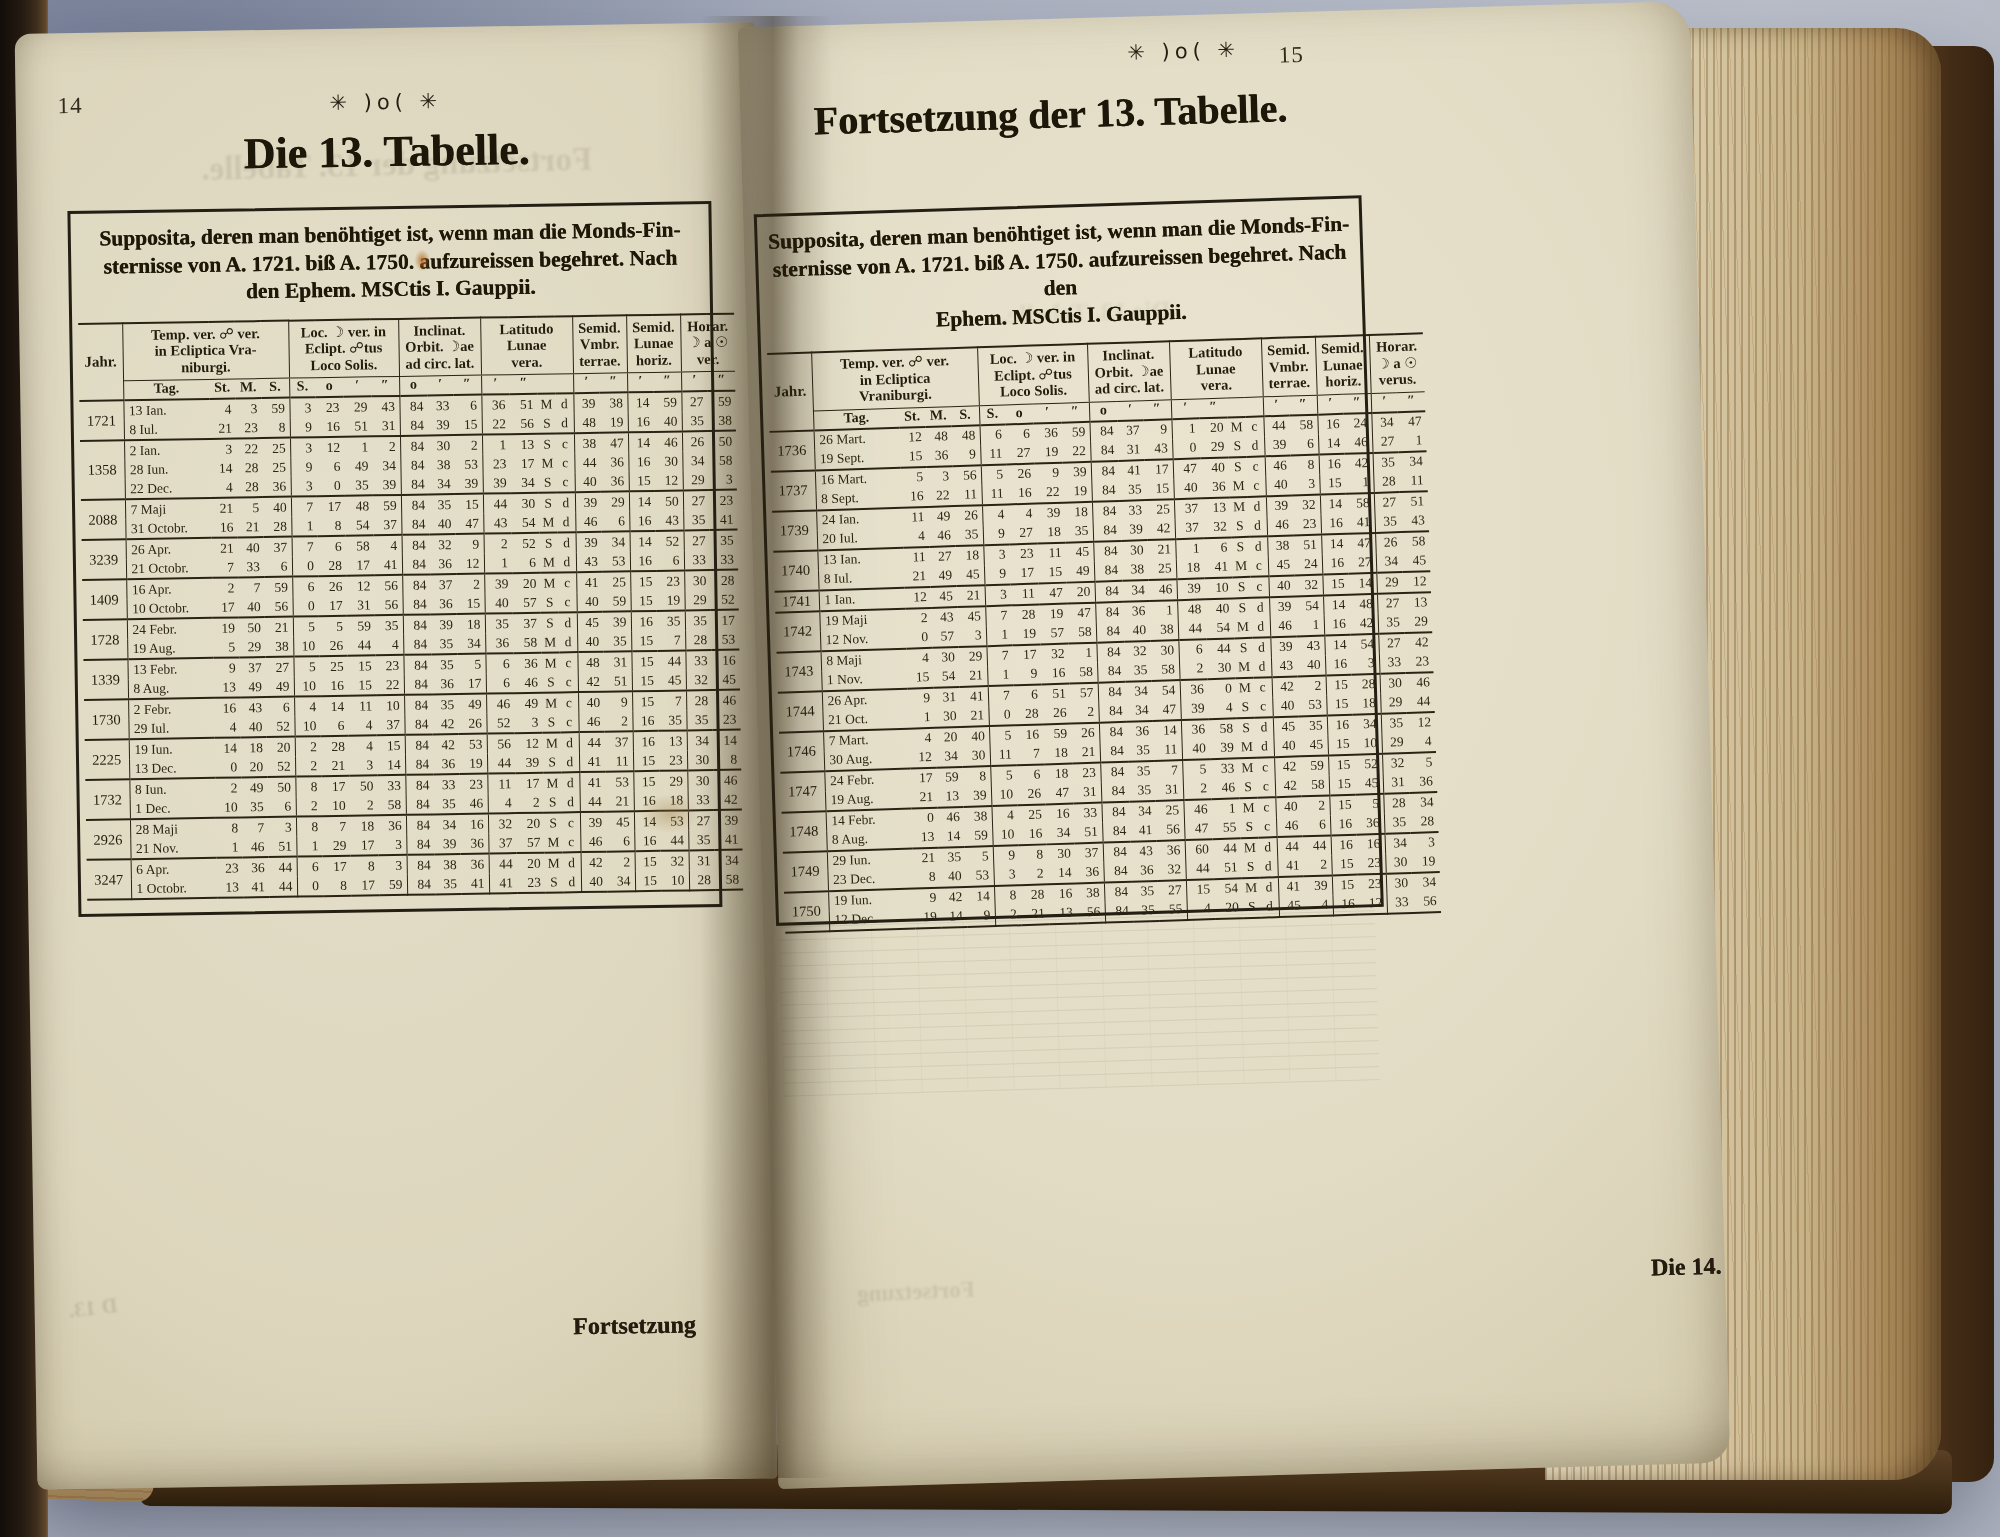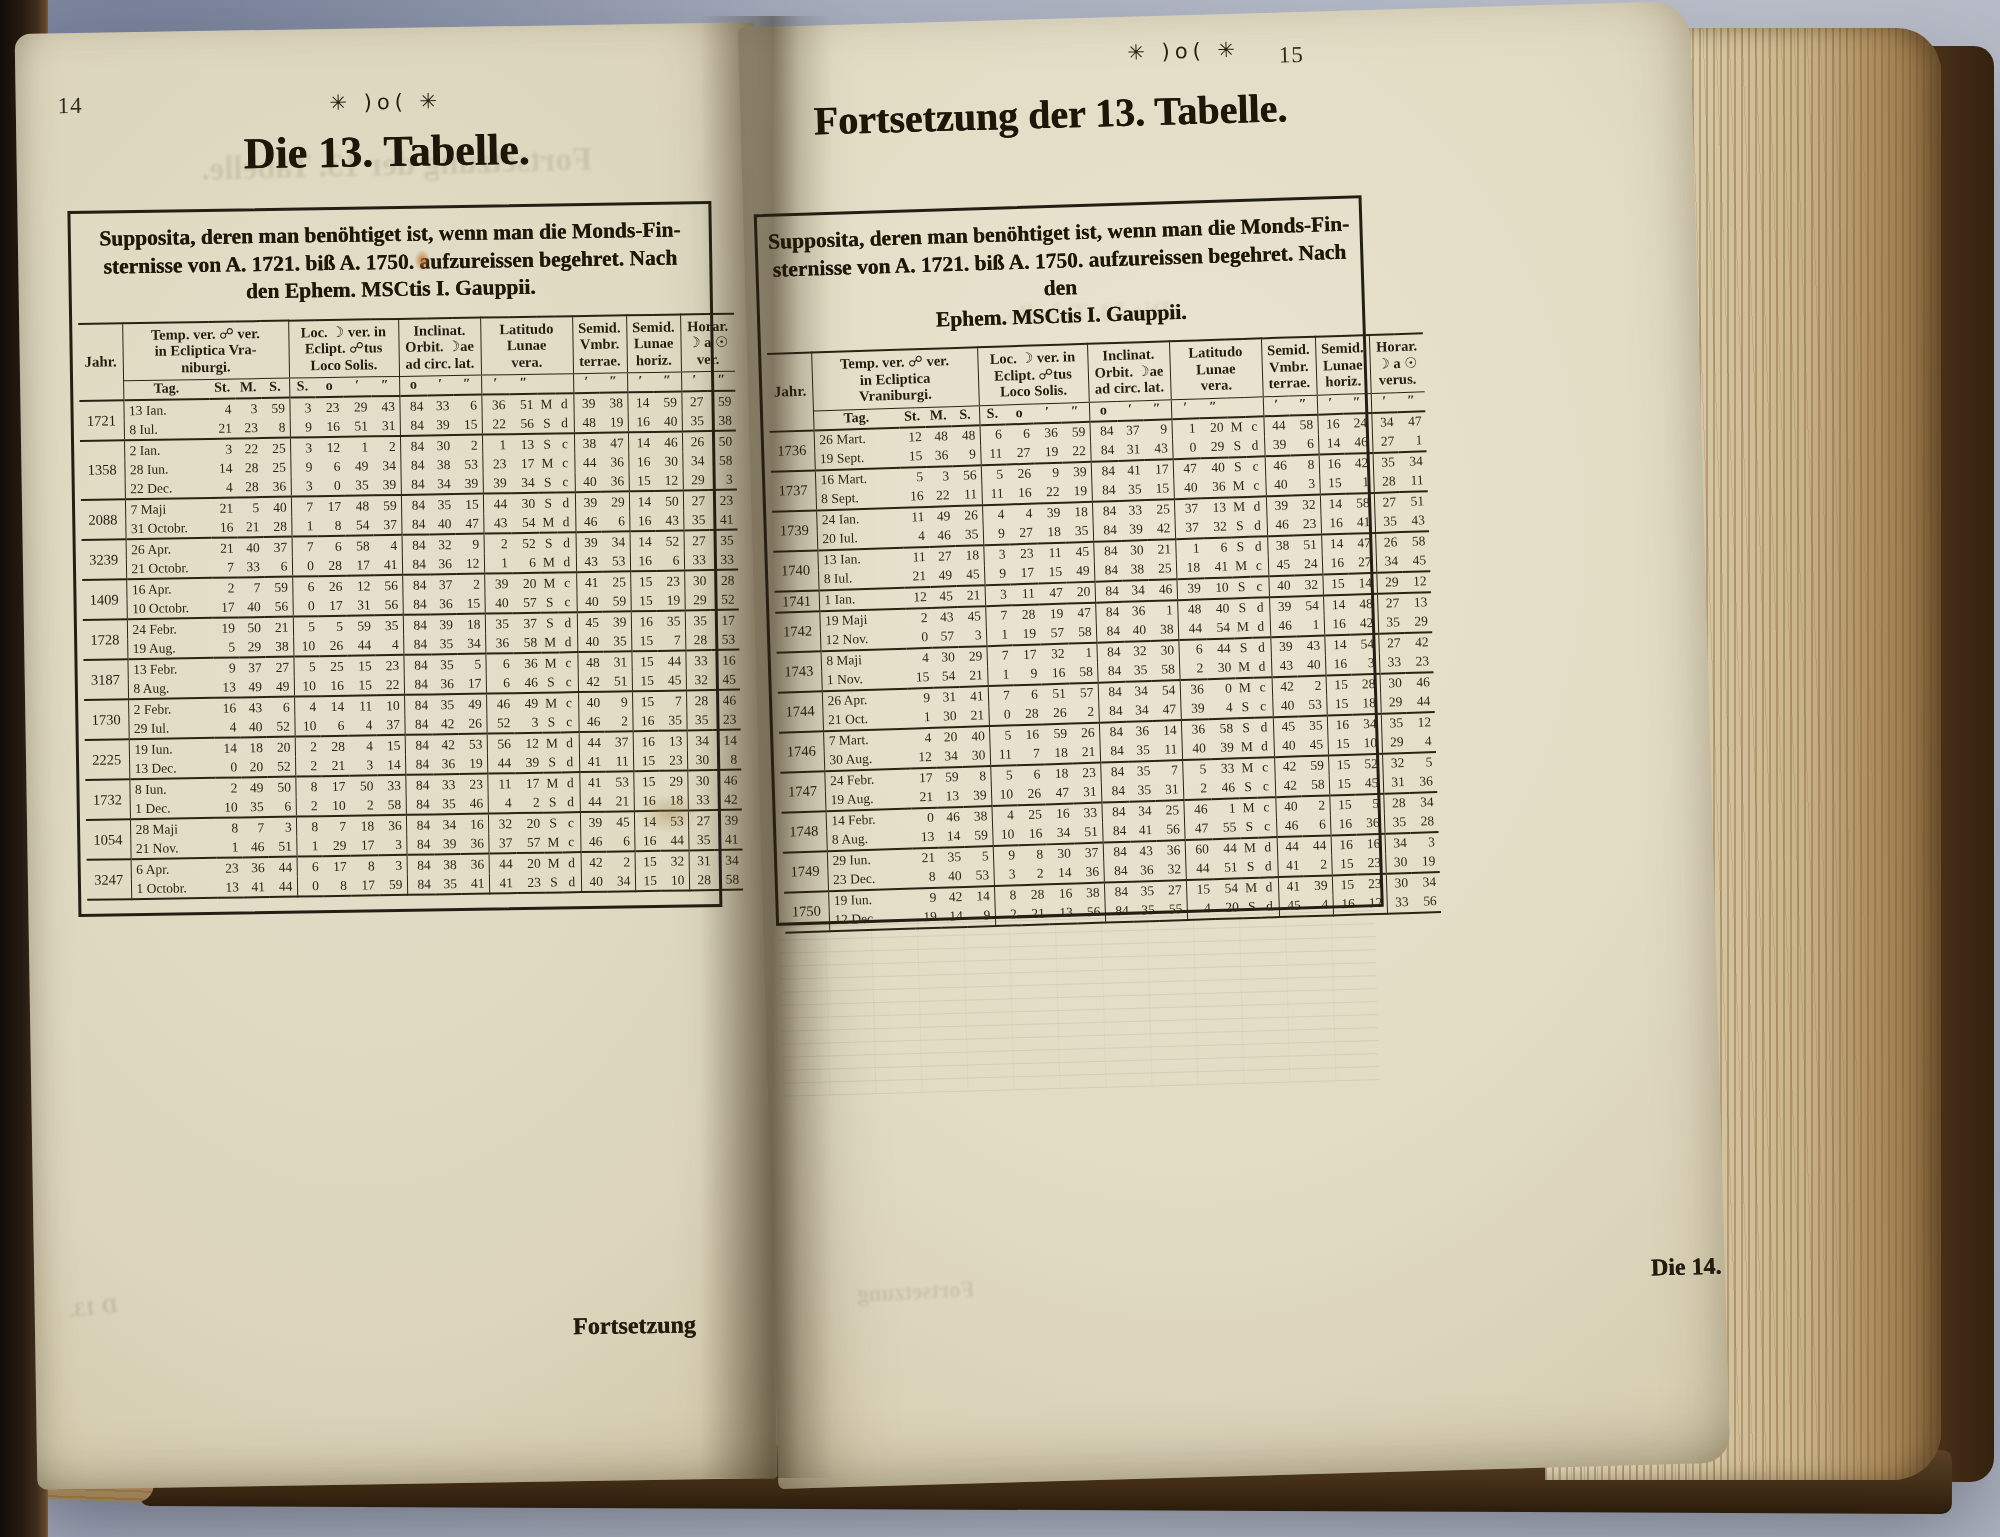--- a/index.html
+++ b/index.html
@@ -496,21 +496,21 @@
             <td class="c-letter">M</td>
             <td class="c-letter">d</td>
             <td class="c-num bl">40</td>
             <td class="c-num">35</td>
             <td class="c-num bl">15</td>
             <td class="c-num">7</td>
             <td class="c-num bl">28</td>
             <td class="c-num">53</td>
           </tr>
           <tr class="grp">
-            <td rowspan="2" class="c-year">3187</td>
+            <td rowspan="2" class="c-year">1339</td>
             <td class="c-date">13 Febr.</td>
             <td class="c-num">9</td>
             <td class="c-num">37</td>
             <td class="c-num">27</td>
             <td class="c-num bl">5</td>
             <td class="c-num">25</td>
             <td class="c-num">15</td>
             <td class="c-num">23</td>
             <td class="c-num bl">84</td>
             <td class="c-num">35</td>
@@ -684,21 +684,21 @@
             <td class="c-letter">S</td>
             <td class="c-letter">d</td>
             <td class="c-num bl">44</td>
             <td class="c-num">21</td>
             <td class="c-num bl">16</td>
             <td class="c-num">18</td>
             <td class="c-num bl">33</td>
             <td class="c-num">42</td>
           </tr>
           <tr class="grp">
-            <td rowspan="2" class="c-year">1054</td>
+            <td rowspan="2" class="c-year">2926</td>
             <td class="c-date">28 Maji</td>
             <td class="c-num">8</td>
             <td class="c-num">7</td>
             <td class="c-num">3</td>
             <td class="c-num bl">8</td>
             <td class="c-num">7</td>
             <td class="c-num">18</td>
             <td class="c-num">36</td>
             <td class="c-num bl">84</td>
             <td class="c-num">34</td>

